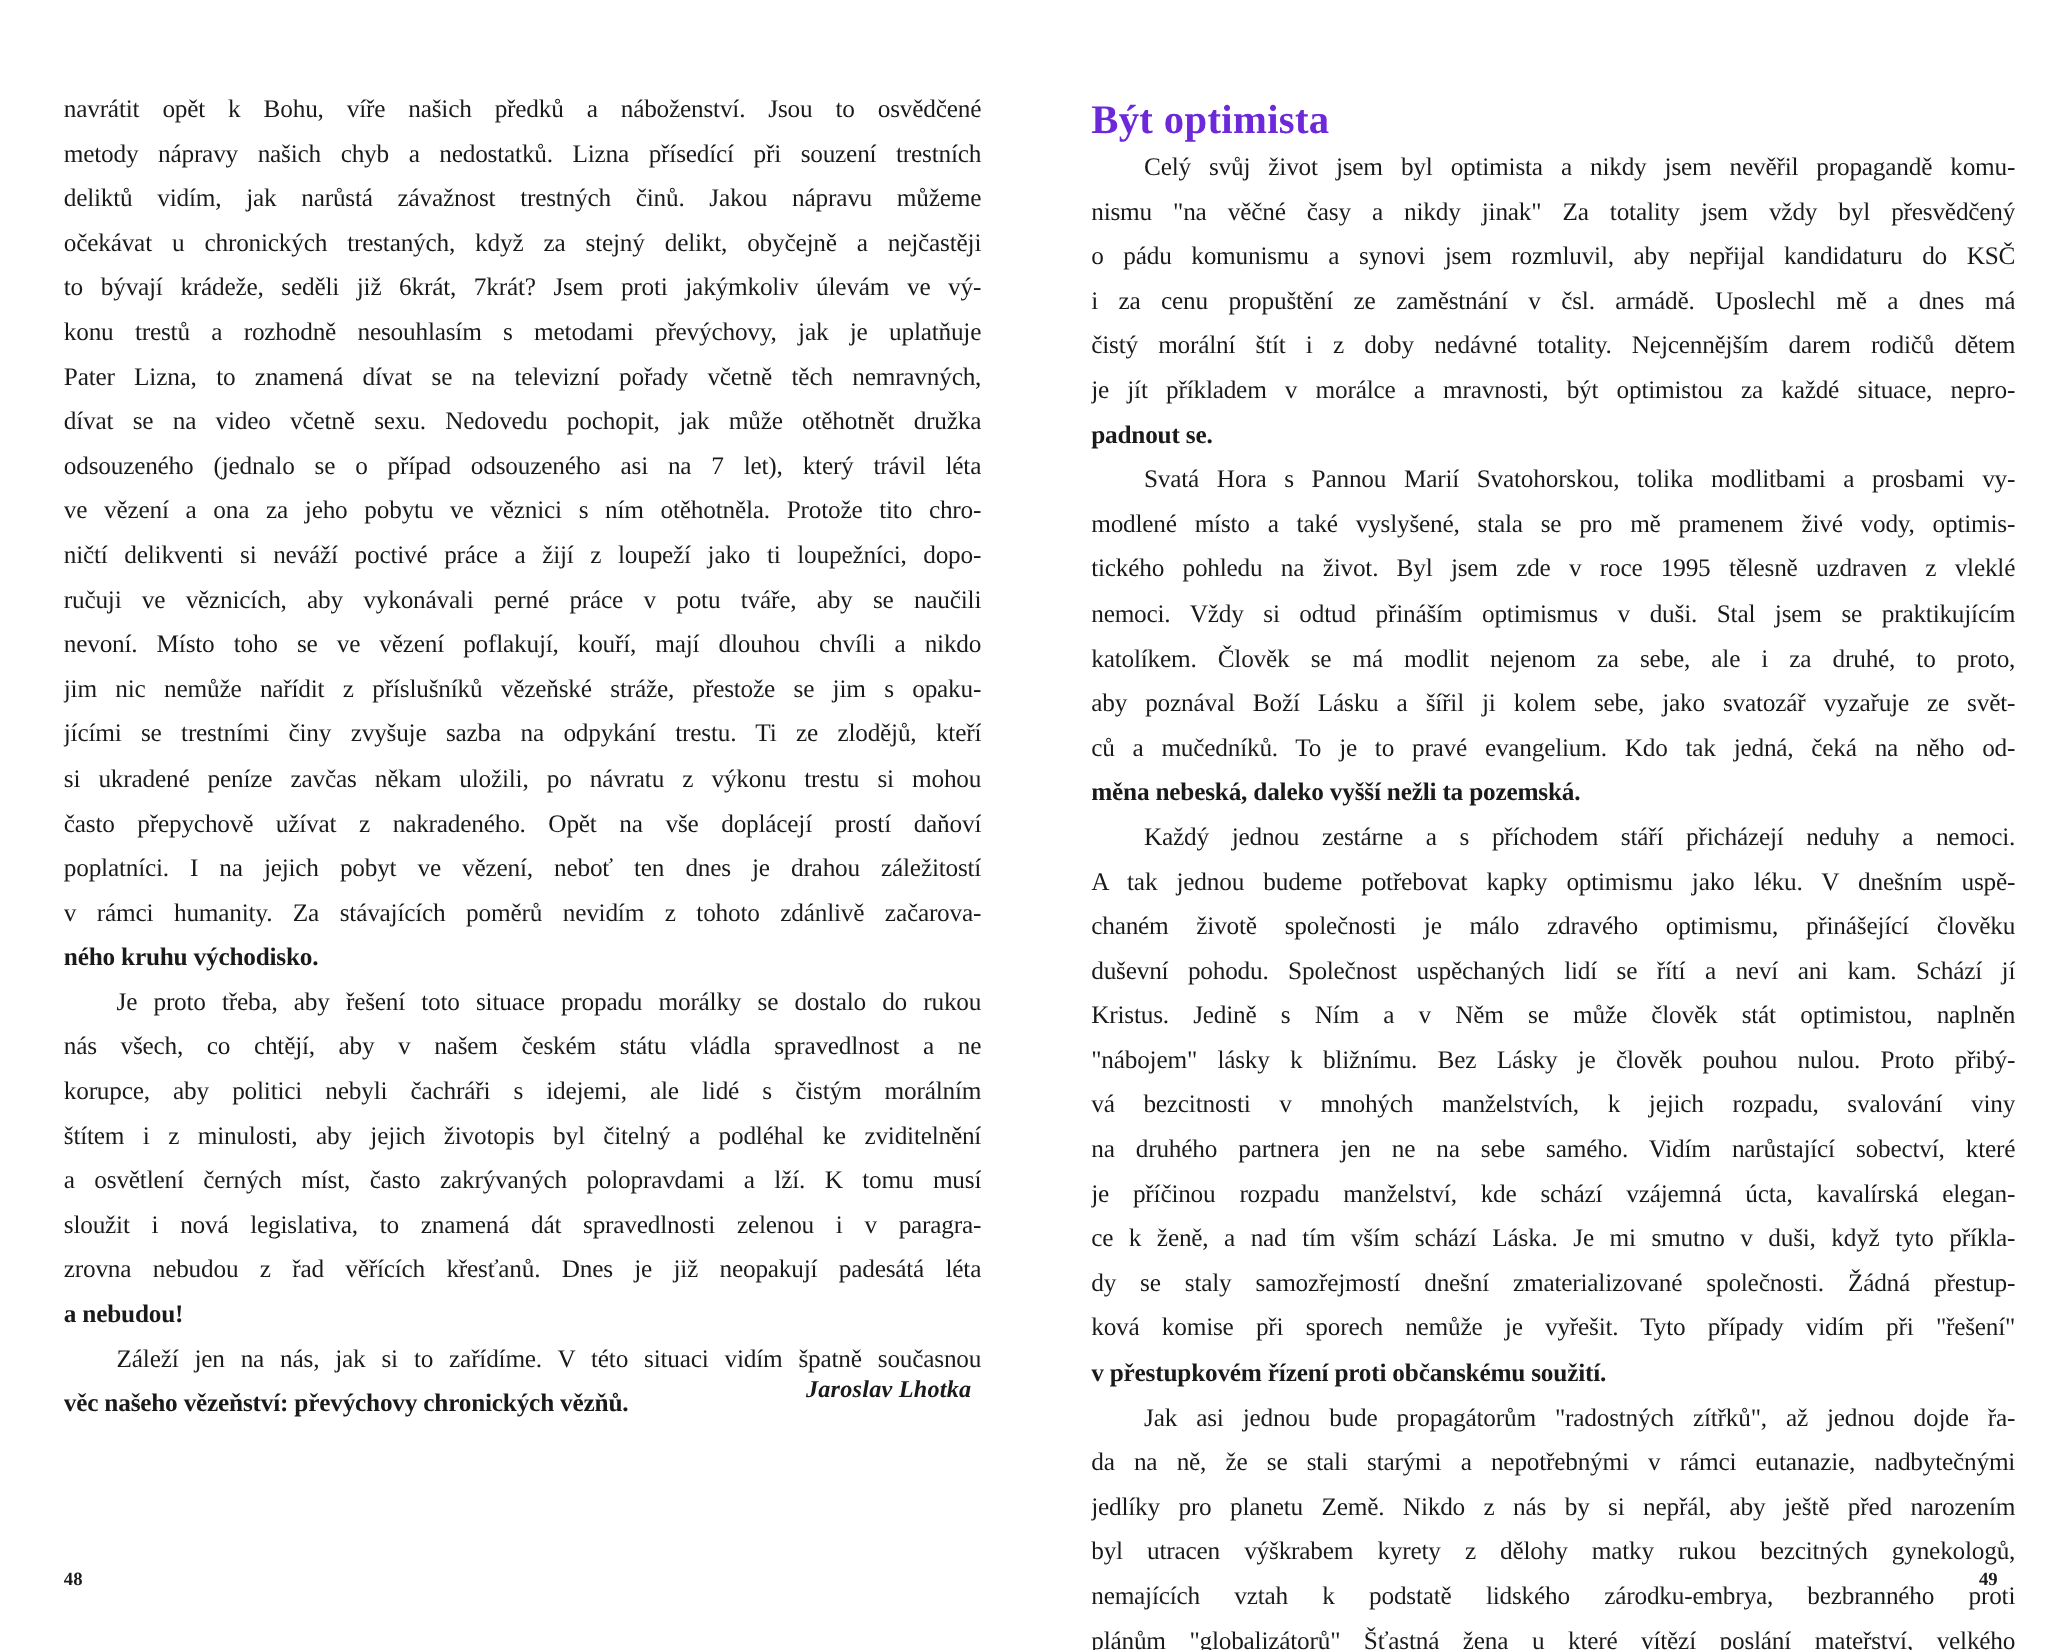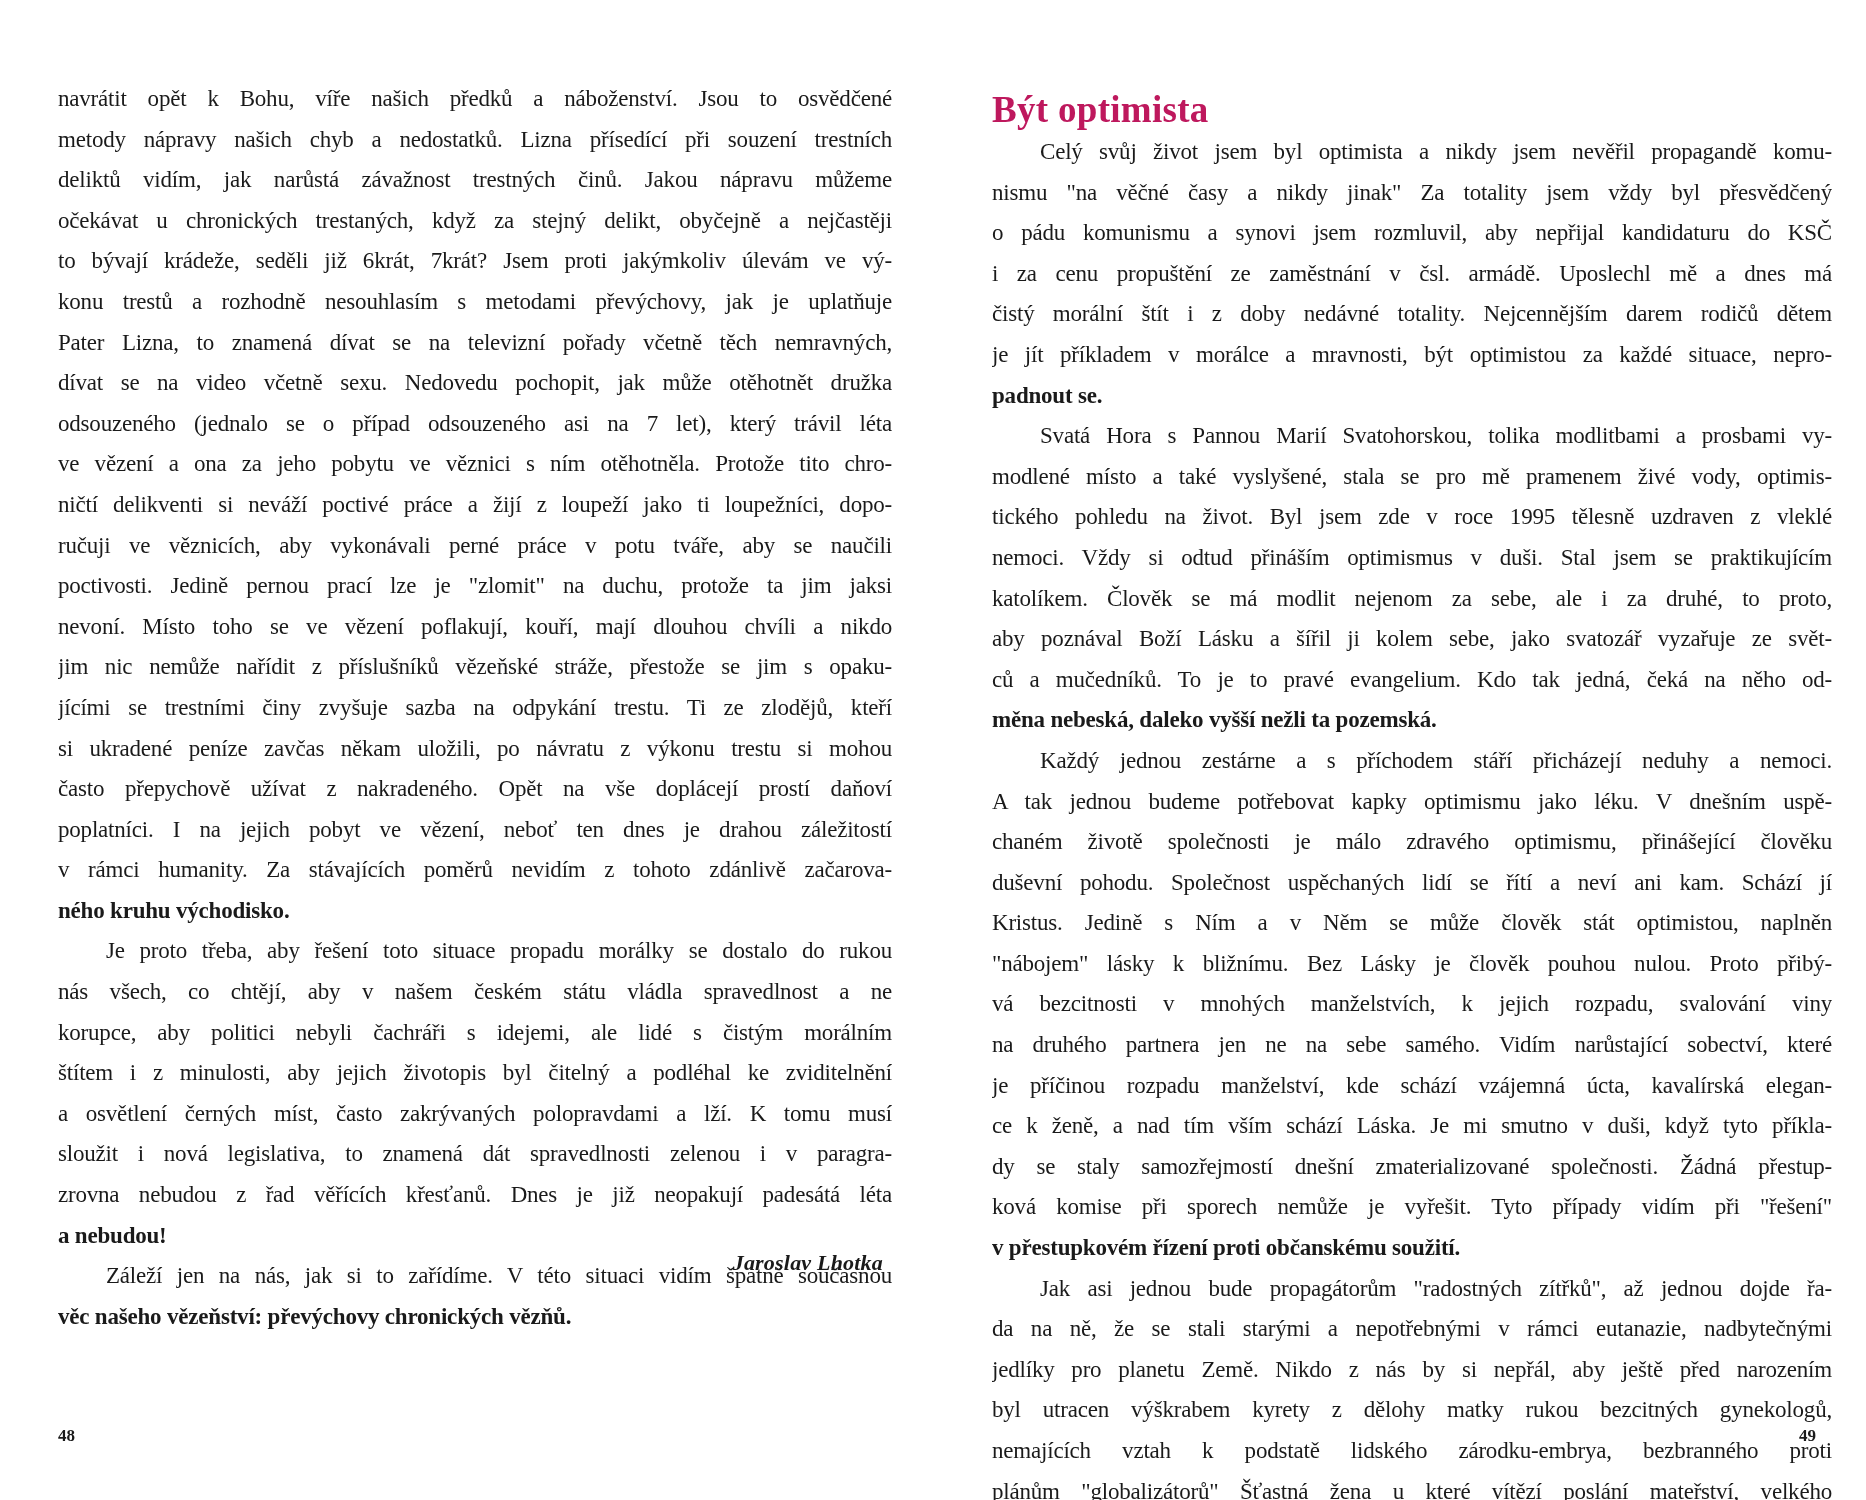--- a/index.html
+++ b/index.html
@@ -37,21 +37,21 @@
     .line.indent { padding-left: 48px; }
 
     .title {
       position: absolute;
       left: 59px; top: 88px;
       font-family: "Liberation Serif", "DejaVu Serif", serif;
       font-weight: bold;
       font-size: 37px;
       letter-spacing: 0.3px;
       line-height: 44px;
-      color: #be185d;
+      color: #6d28d9;
     }
     .signature {
       position: absolute;
       right: 50px; top: 1250px;
       font-style: italic; font-weight: bold;
       font-size: 22px;
       letter-spacing: 0.2px;
     }
     .page-number {
       position: absolute; top: 1426px;
@@ -70,21 +70,20 @@
       <span class="line">deliktů vidím, jak narůstá závažnost trestných činů. Jakou nápravu můžeme</span>
       <span class="line">očekávat u chronických trestaných, když za stejný delikt, obyčejně a nejčastěji</span>
       <span class="line">to bývají krádeže, seděli již 6krát, 7krát? Jsem proti jakýmkoliv úlevám ve vý-</span>
       <span class="line">konu trestů a rozhodně nesouhlasím s metodami převýchovy, jak je uplatňuje</span>
       <span class="line">Pater Lizna, to znamená dívat se na televizní pořady včetně těch nemravných,</span>
       <span class="line">dívat se na video včetně sexu. Nedovedu pochopit, jak může otěhotnět družka</span>
       <span class="line">odsouzeného (jednalo se o případ odsouzeného asi na 7 let), který trávil léta</span>
       <span class="line">ve vězení a ona za jeho pobytu ve věznici s ním otěhotněla. Protože tito chro-</span>
       <span class="line">ničtí delikventi si neváží poctivé práce a žijí z loupeží jako ti loupežníci, dopo-</span>
       <span class="line">ručuji ve věznicích, aby vykonávali perné práce v potu tváře, aby se naučili</span>
-      <span class="line">poctivosti. Jedině pernou prací lze je "zlomit" na duchu, protože ta jim jaksi</span>
       <span class="line">nevoní. Místo toho se ve vězení poflakují, kouří, mají dlouhou chvíli a nikdo</span>
       <span class="line">jim nic nemůže nařídit z příslušníků vězeňské stráže, přestože se jim s opaku-</span>
       <span class="line">jícími se trestními činy zvyšuje sazba na odpykání trestu. Ti ze zlodějů, kteří</span>
       <span class="line">si ukradené peníze zavčas někam uložili, po návratu z výkonu trestu si mohou</span>
       <span class="line">často přepychově užívat z nakradeného. Opět na vše doplácejí prostí daňoví</span>
       <span class="line">poplatníci. I na jejich pobyt ve vězení, neboť ten dnes je drahou záležitostí</span>
       <span class="line">v rámci humanity. Za stávajících poměrů nevidím z tohoto zdánlivě začarova-</span>
       <span class="line last">ného kruhu východisko.</span>
       <span class="line indent">Je proto třeba, aby řešení toto situace propadu morálky se dostalo do rukou</span>
       <span class="line">nás všech, co chtějí, aby v našem českém státu vládla spravedlnost a ne</span>

